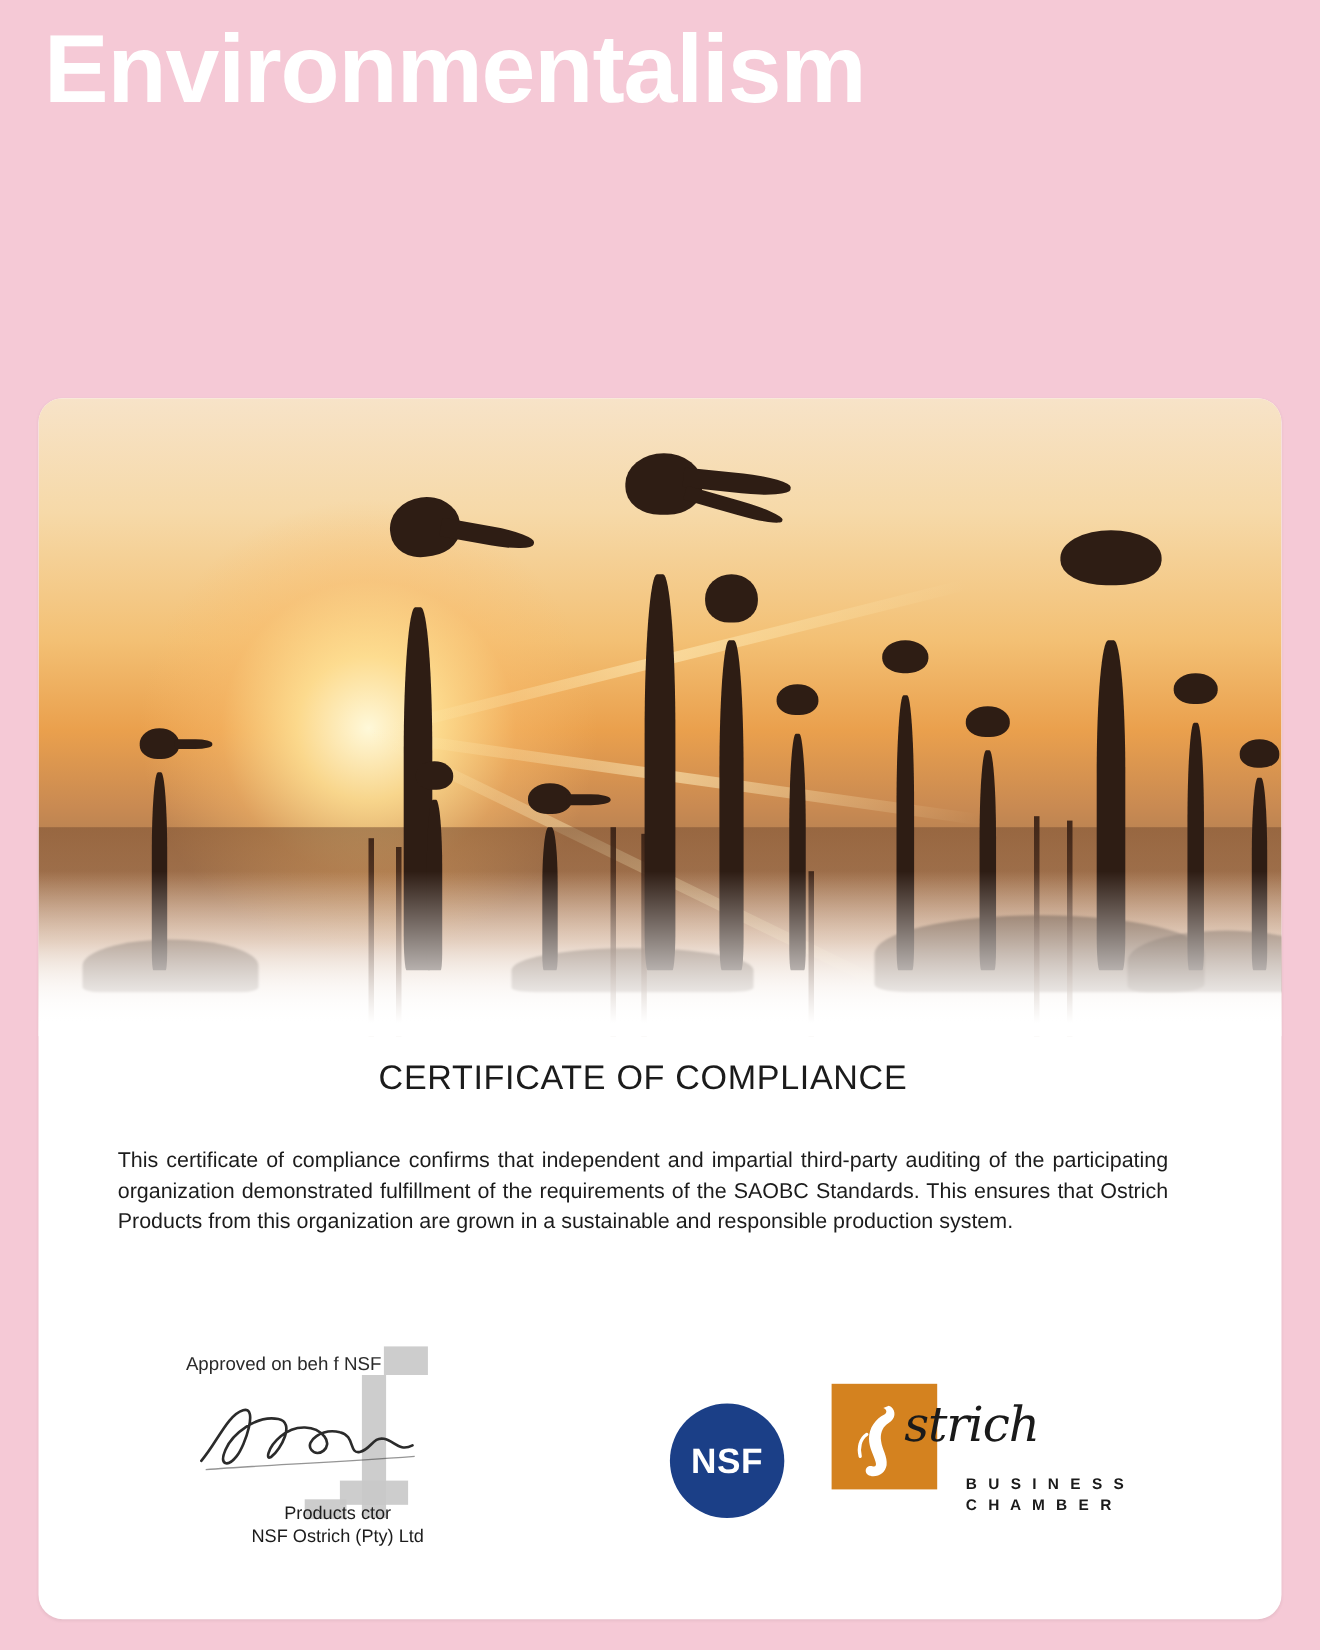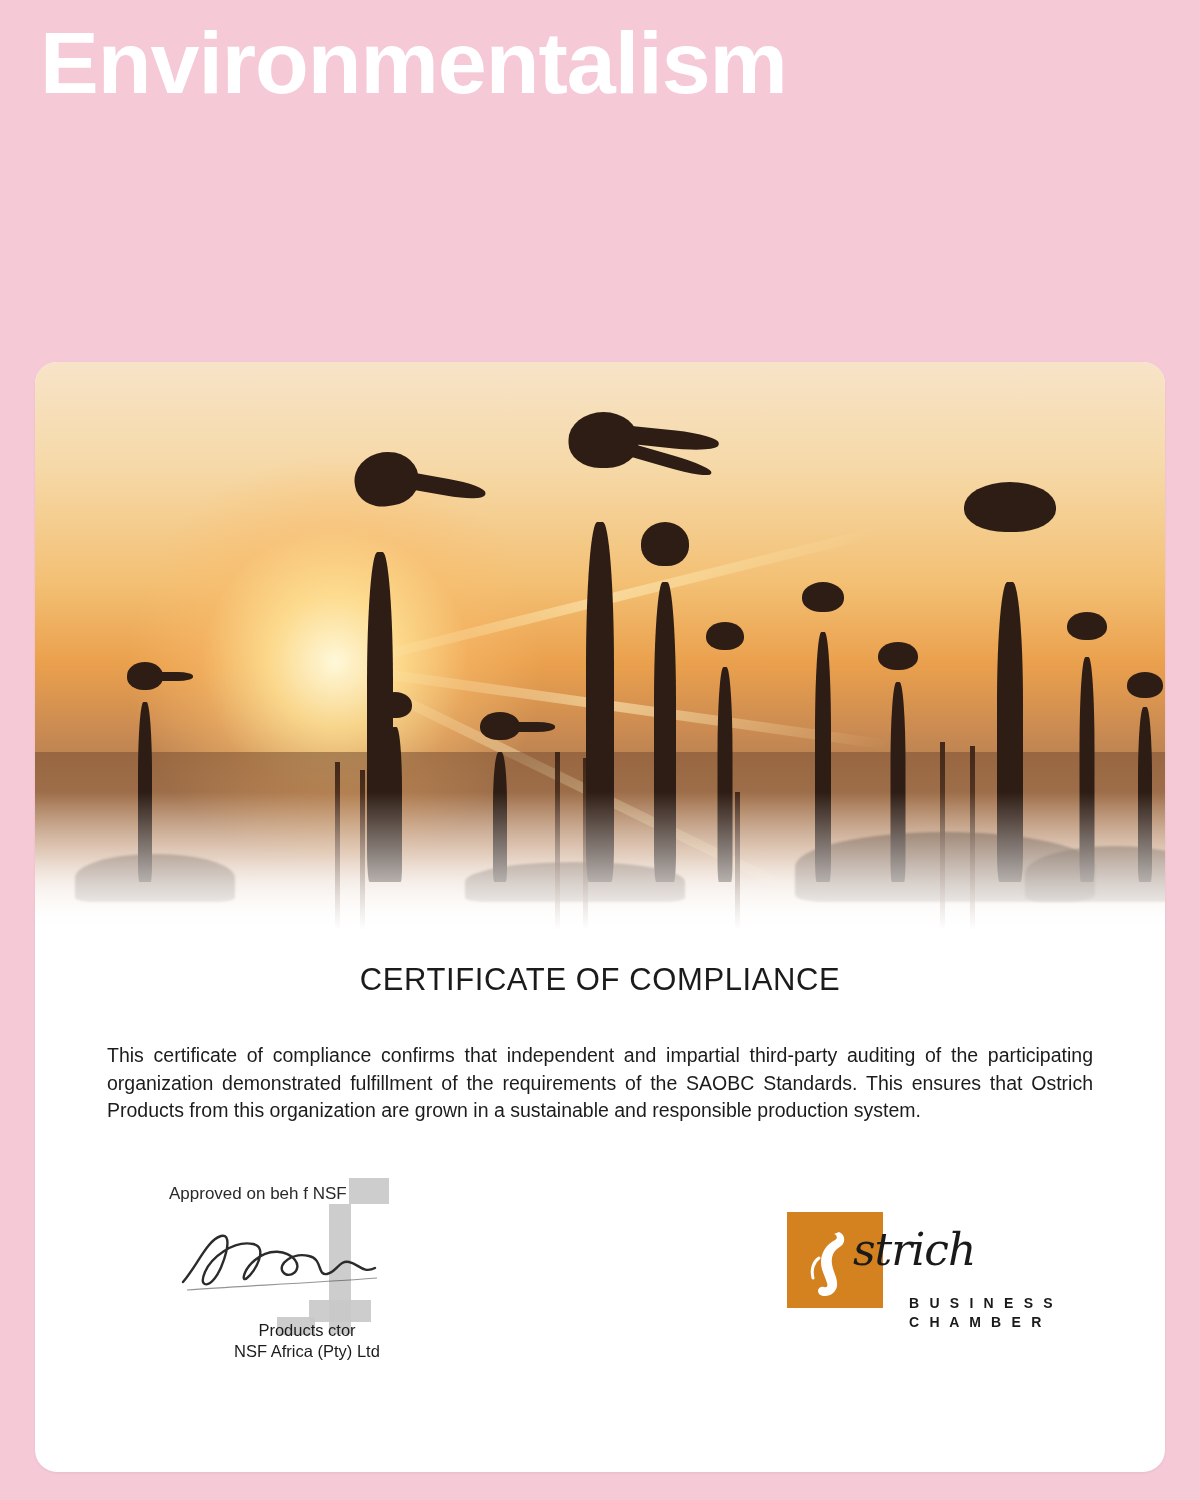--- a/index.html
+++ b/index.html
@@ -148,21 +148,21 @@
   .bush {
     position: absolute;
     bottom: 40px;
     background: rgba(70,45,30,0.55);
     border-radius: 50% 50% 10% 10%;
     filter: blur(1px);
   }
 
   
   .cert-body {
-    padding: 14px 62px 0 62px;
+    padding: 14px 93px 0 62px;
     position: relative;
   }
   .cert-title {
     text-align: center;
     font-size: 31px;
     letter-spacing: 0.6px;
     color: #1b1b1b;
     margin: 6px 0 44px 0;
     font-weight: normal;
   }
@@ -170,21 +170,21 @@
     font-size: 19.5px;
     line-height: 1.42;
     color: #1c1c1c;
     text-align: justify;
     margin: 0 10px;
   }
 
   
   .sign-area {
     position: relative;
-    margin-top: 59px;
+    margin-top: 105px;
     height: 230px;
   }
   .approved-label {
     position: absolute;
     left: 72px;
     top: 0;
     font-size: 17px;
     color: #2a2a2a;
   }
   .redact {
@@ -373,23 +373,26 @@
         <div class="redact" style="left:212px; top:116px; width:62px; height:22px;"></div>
         <div class="redact" style="left:180px; top:133px; width:38px; height:18px;"></div>
 
         <svg class="signature" viewBox="0 0 230 80">
           <path d="M6,62 C20,46 30,20 44,16 C58,12 46,48 38,58 C30,68 22,66 28,52 C34,38 56,20 76,24 C92,27 78,52 70,58 C64,63 66,50 78,40 C92,28 110,30 118,40 C126,50 112,60 106,52 C100,44 116,32 132,36 C146,39 140,56 150,54 C160,52 162,40 172,42 C182,44 186,54 198,48" fill="none" stroke="#2b2b2b" stroke-width="2.4" stroke-linecap="round"></path>
           <path d="M10,70 C60,66 120,64 200,58" fill="none" stroke="#2b2b2b" stroke-width="1.2" opacity="0.5"></path>
         </svg>
 
         <div class="sig-name">
           <div>Products          ctor</div>
-          <div>NSF Africa (Pty) Ltd</div>
+          <div>NSF Ostrich (Pty) Ltd</div>
         </div>
 
+        <div class="nsf-logo">
+          <span>NSF</span>
+        </div>
 
         <div class="obc">
           <div class="obc-square"></div>
           <svg class="obc-bird" viewBox="0 0 58 70">
             <path d="M34,4 C40,6 41,14 36,18 L32,21 C28,24 26,30 27,36 C28,44 33,50 32,58 C31,64 26,68 20,68 C16,68 13,66 13,63 C13,60 16,58 19,59 C22,60 23,58 22,55 C20,48 16,42 16,34 C16,24 22,16 30,12 C33,10 32,7 29,6 Z" fill="#ffffff"></path>
             <path d="M14,30 C8,34 6,42 8,50" fill="none" stroke="#ffffff" stroke-width="3" stroke-linecap="round"></path>
           </svg>
           <div class="obc-word">strich</div>
           <div class="obc-sub">
             <div>B U S I N E S S</div>

